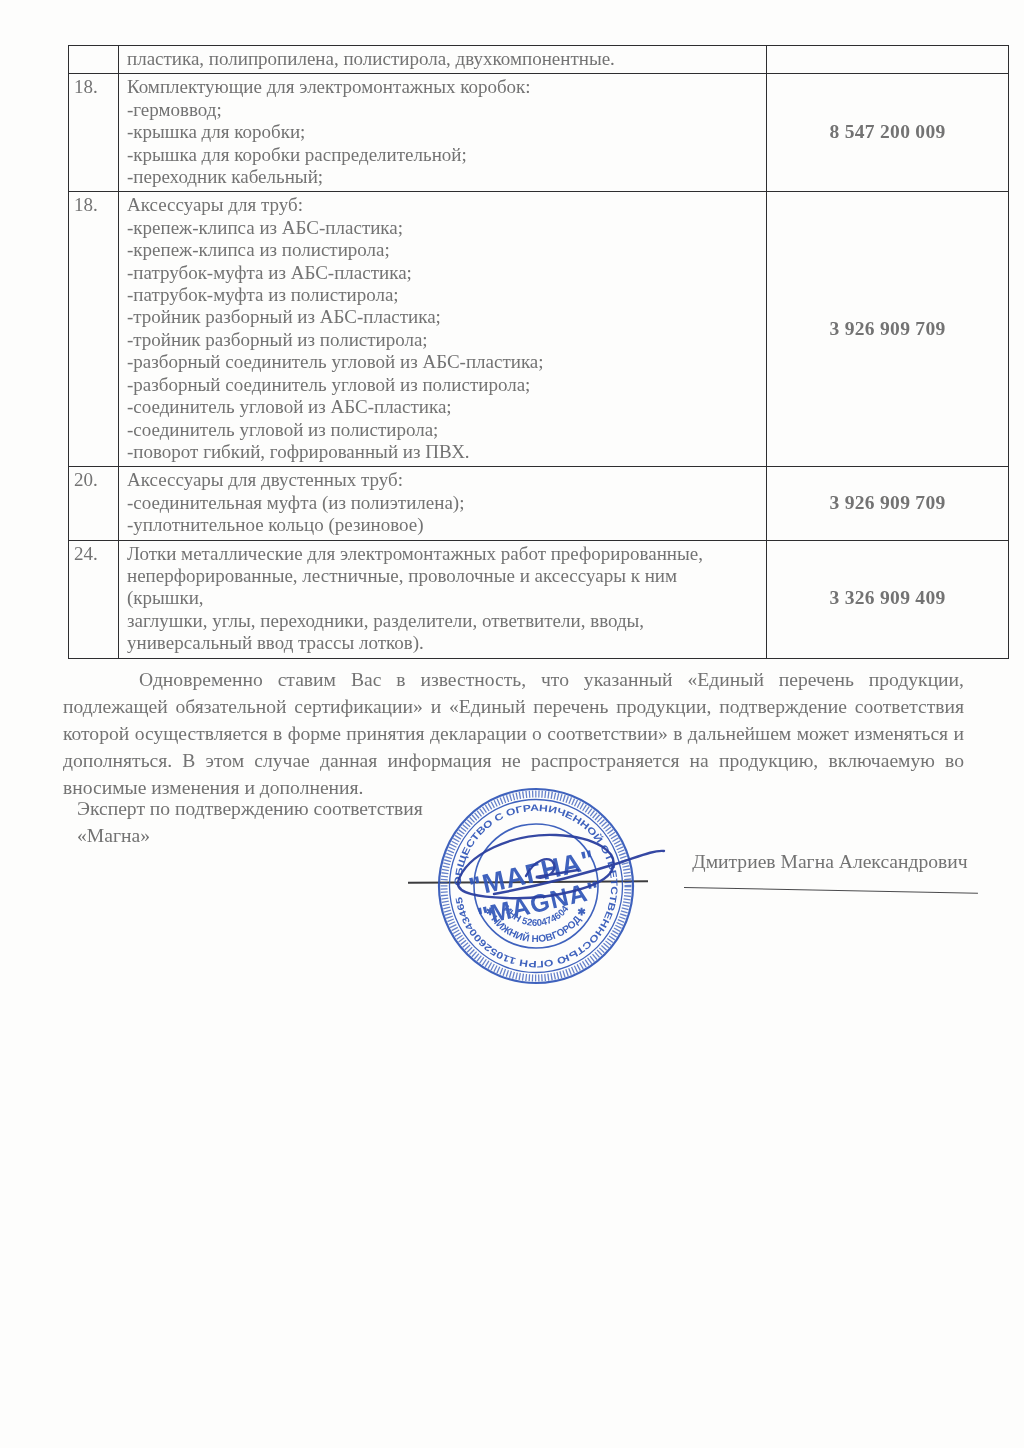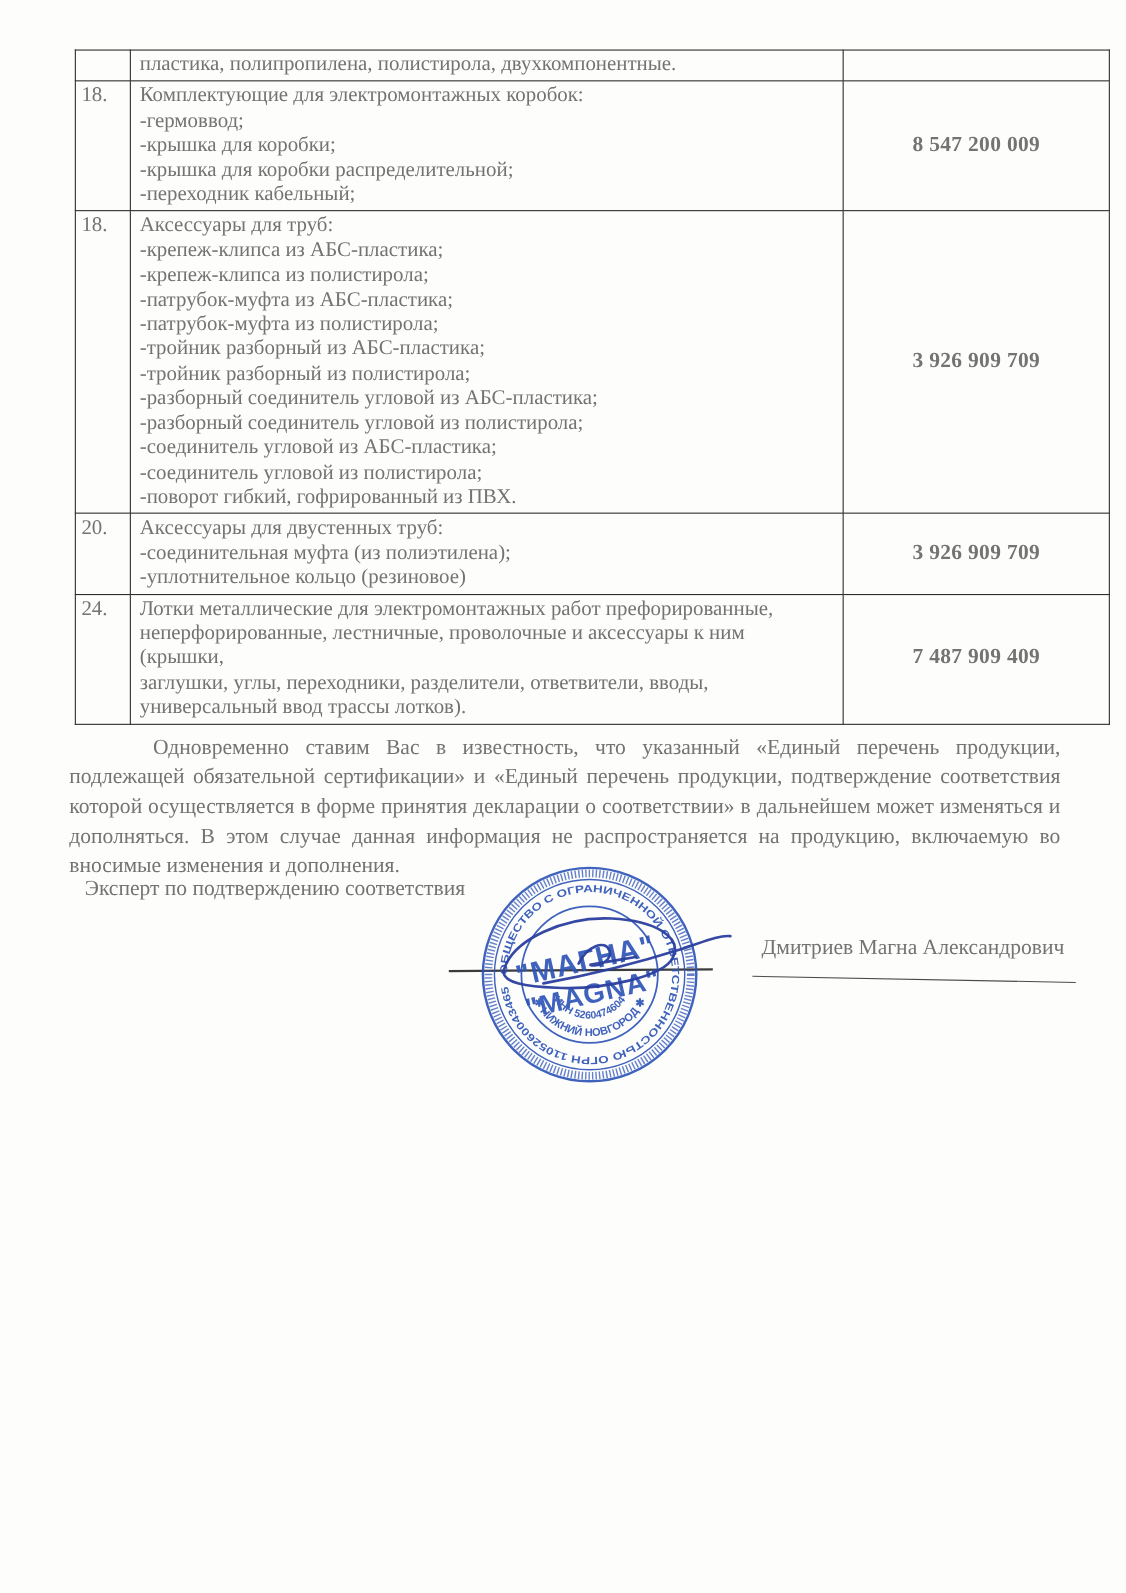--- a/index.html
+++ b/index.html
@@ -126,29 +126,30 @@
         <td class="val-cell">3 926 909 709</td>
       </tr>
       <tr>
         <td class="num-cell">24.</td>
         <td>
             <div class="cell-text">Лотки металлические для электромонтажных работ префорированные,
 неперфорированные, лестничные, проволочные и аксессуары к ним (крышки,
 заглушки, углы, переходники, разделители, ответвители, вводы,
 универсальный ввод трассы лотков).</div>
           </td>
-        <td class="val-cell">7 487 909 409</td>
+        <td class="val-cell">3 326 909 409</td>
       </tr>
     </tbody>
   </table>
 
   <div class="paragraph">Одновременно ставим Вас в известность, что указанный «Единый перечень продукции, подлежащей обязательной сертификации» и «Единый перечень продукции, подтверждение соответствия которой осуществляется в форме принятия декларации о соответствии» в дальнейшем может изменяться и дополняться. В этом случае данная информация не распространяется на продукцию, включаемую во вносимые изменения и дополнения.</div>
 
   <div class="expert-block">
     <div>Эксперт по подтверждению соответствия</div>
+    <div>«Магна»</div>
   </div>
 
   <div class="sig-line-stamp"></div>
 
   <div class="stamp">
     <svg width="272" height="220" viewBox="0 0 272 220">
       <g stroke="#2f55b8" fill="none" opacity="0.92">
         <circle cx="138" cy="108" r="97" stroke-width="2.2"></circle>
         <circle cx="138" cy="108" r="92" stroke-width="7" stroke-dasharray="1.3,1.9" opacity="0.8"></circle>
         <circle cx="138" cy="108" r="86.5" stroke-width="1.3"></circle>

